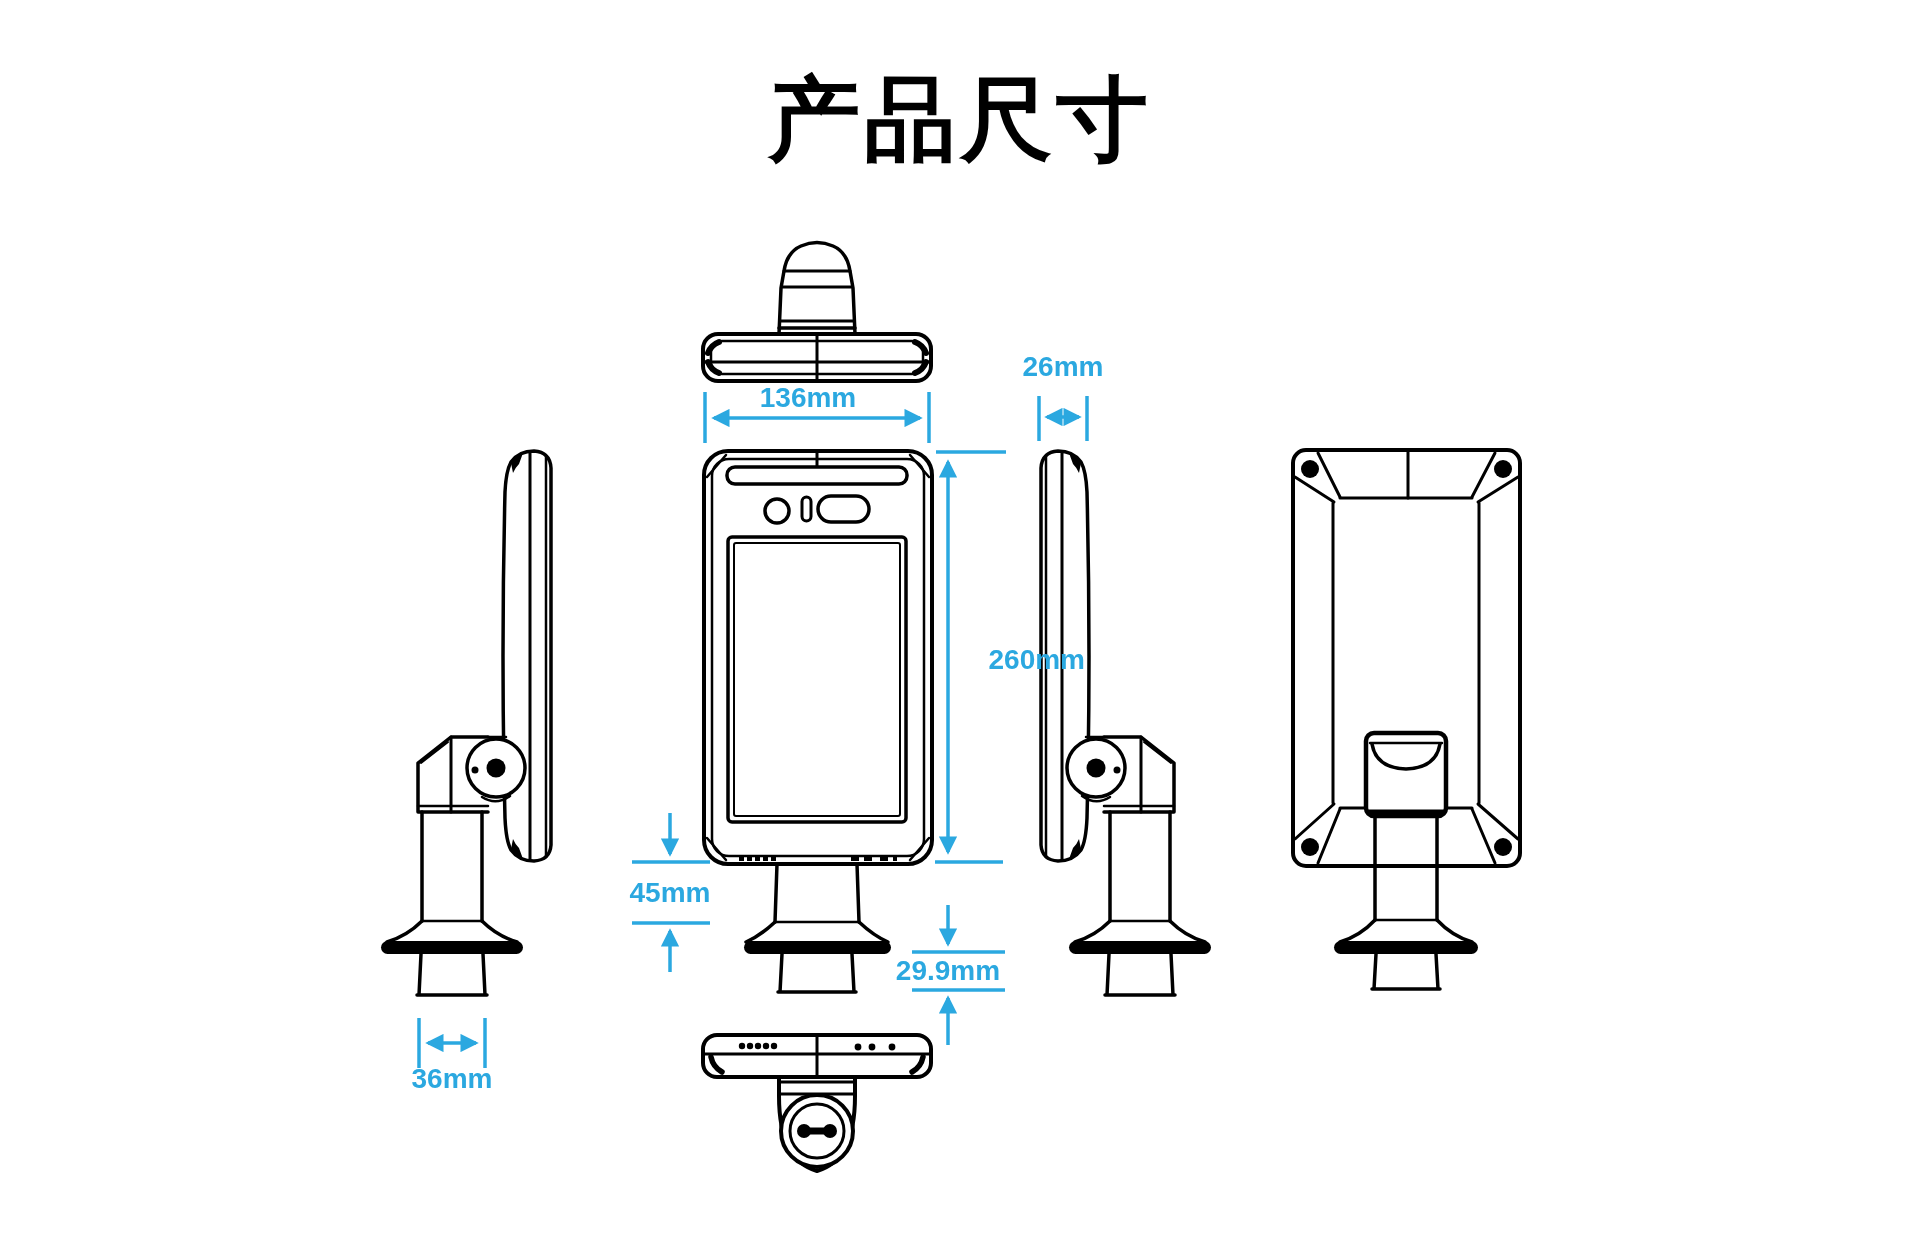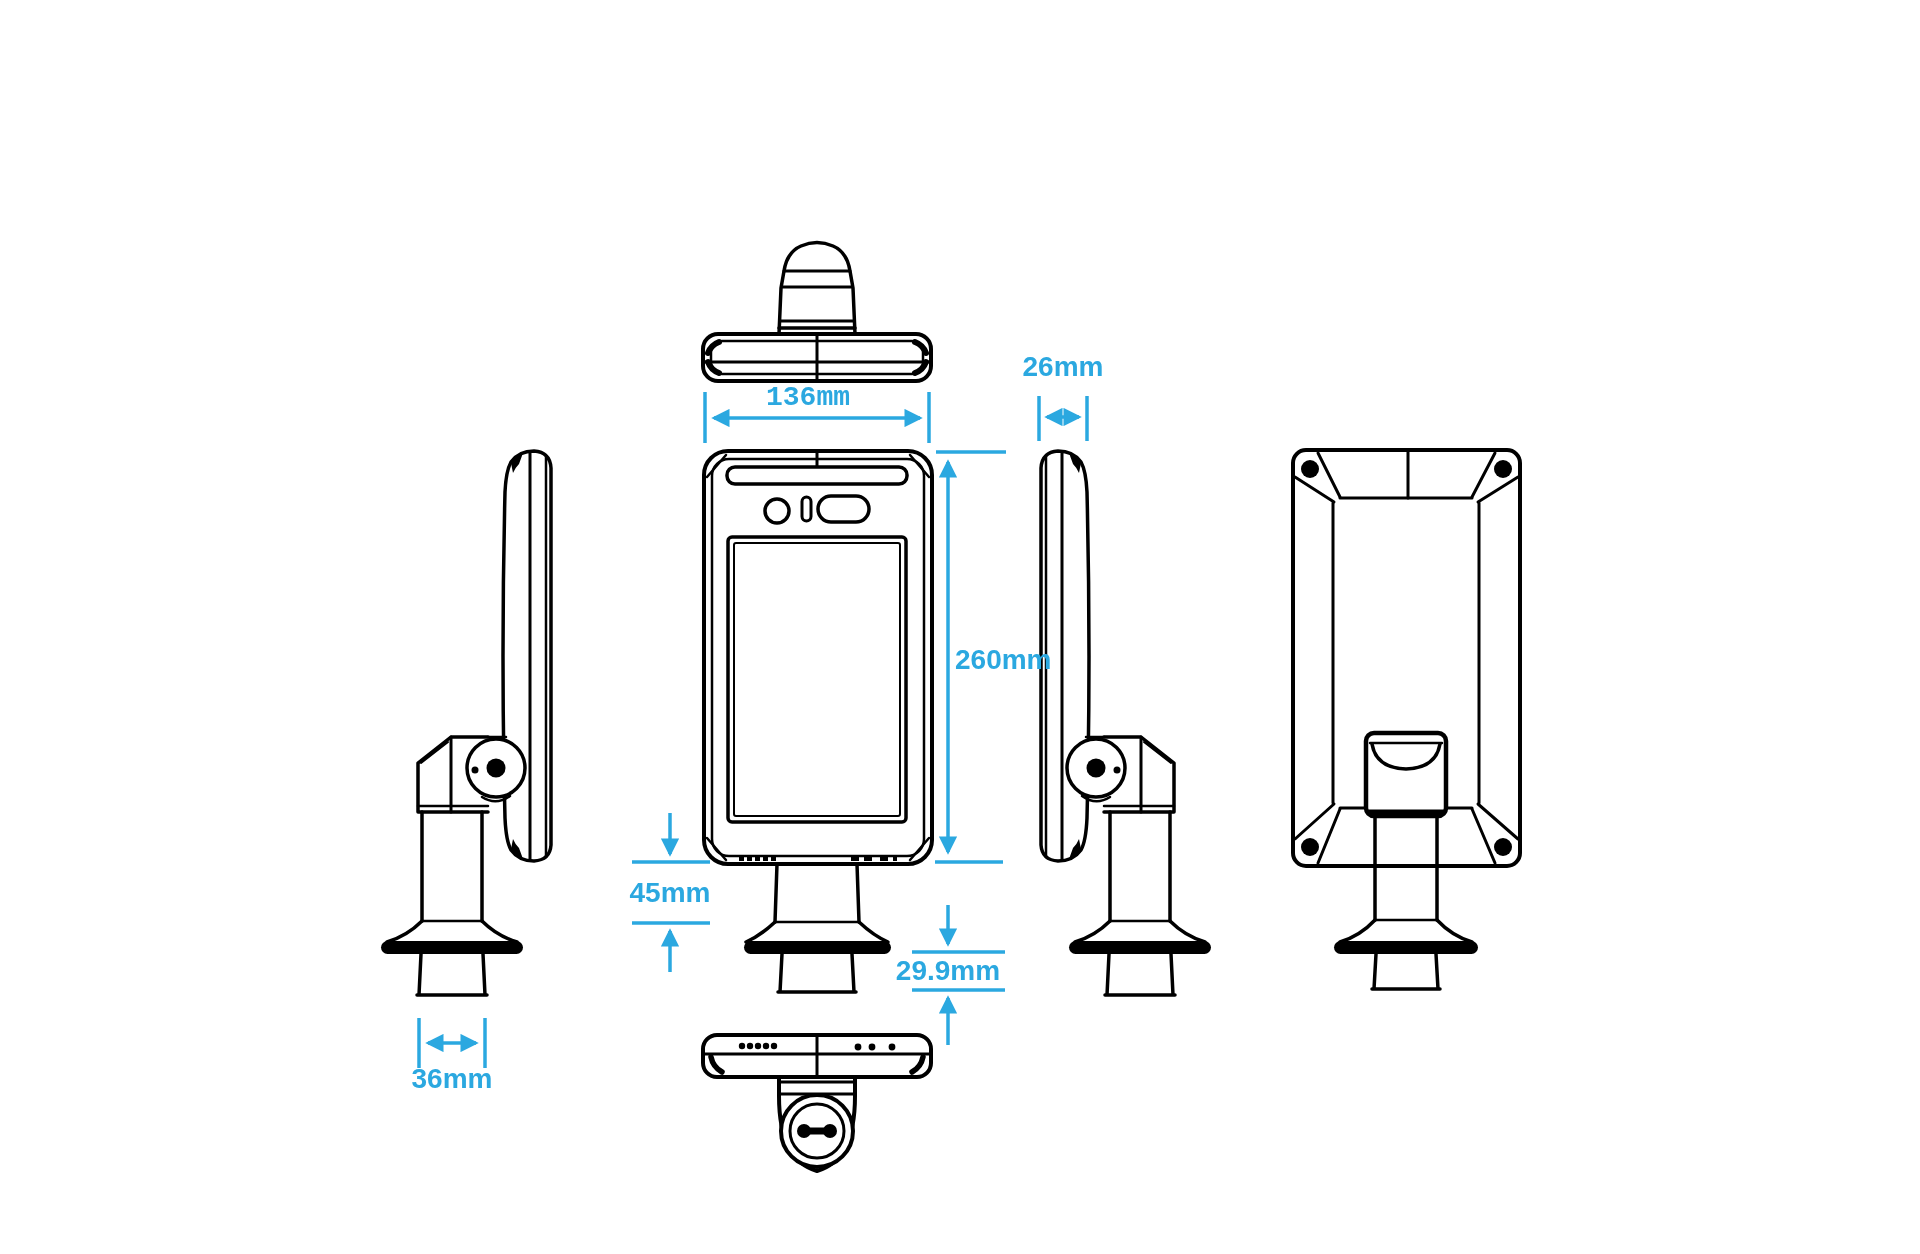--- a/index.html
+++ b/index.html
@@ -32,27 +32,28 @@
   .dim-label {
     position: absolute;
     font-size: 28px;
     font-weight: 700;
     color: #2ba8e0;
     text-align: center;
     width: 130px;
     line-height: 30px;
     white-space: nowrap;
   }
-  .dim-label.left-align { text-align: left; }
+  .dim-label.left-align { text-align: right; }
 </style>
 </head>
 <body>
 
 <div class="canvas">
 
+  <h1 class="title">产品尺寸</h1>
 
   <svg class="art" width="1920" height="1254" viewBox="0 0 1920 1254">
     <defs>
       <marker id="ah" viewBox="0 0 10 10" refX="8.5" refY="5" markerWidth="7" markerHeight="5.2" orient="auto-start-reverse">
         <path d="M0,0 L10,5 L0,10 Z" fill="#2ba8e0"></path>
       </marker>
     </defs>
 
     <g stroke="#000" fill="none" stroke-width="3.5" stroke-linejoin="round" stroke-linecap="round">
 
@@ -250,20 +251,20 @@
       </g>
 
       <g>
         <line x1="419" y1="1018" x2="419" y2="1068"></line>
         <line x1="485" y1="1018" x2="485" y2="1068"></line>
         <line x1="428" y1="1043" x2="476" y2="1043" marker-start="url(#ah)" marker-end="url(#ah)"></line>
       </g>
     </g>
   </svg>
 
-  <div class="dim-label" style="left:743px; top:383px;font-family:Liberation Mono, monospace;">136mm</div>
+  <div class="dim-label" style="left:743px; top:383px;">136mm</div>
   <div class="dim-label" style="left:998px; top:352px;">26mm</div>
   <div class="dim-label left-align" style="left:955px; top:645px;">260mm</div>
   <div class="dim-label" style="left:605px; top:878px;">45mm</div>
   <div class="dim-label" style="left:883px; top:956px;">29.9mm</div>
   <div class="dim-label" style="left:387px; top:1064px;">36mm</div>
 
 </div>
 
 </body></html>

